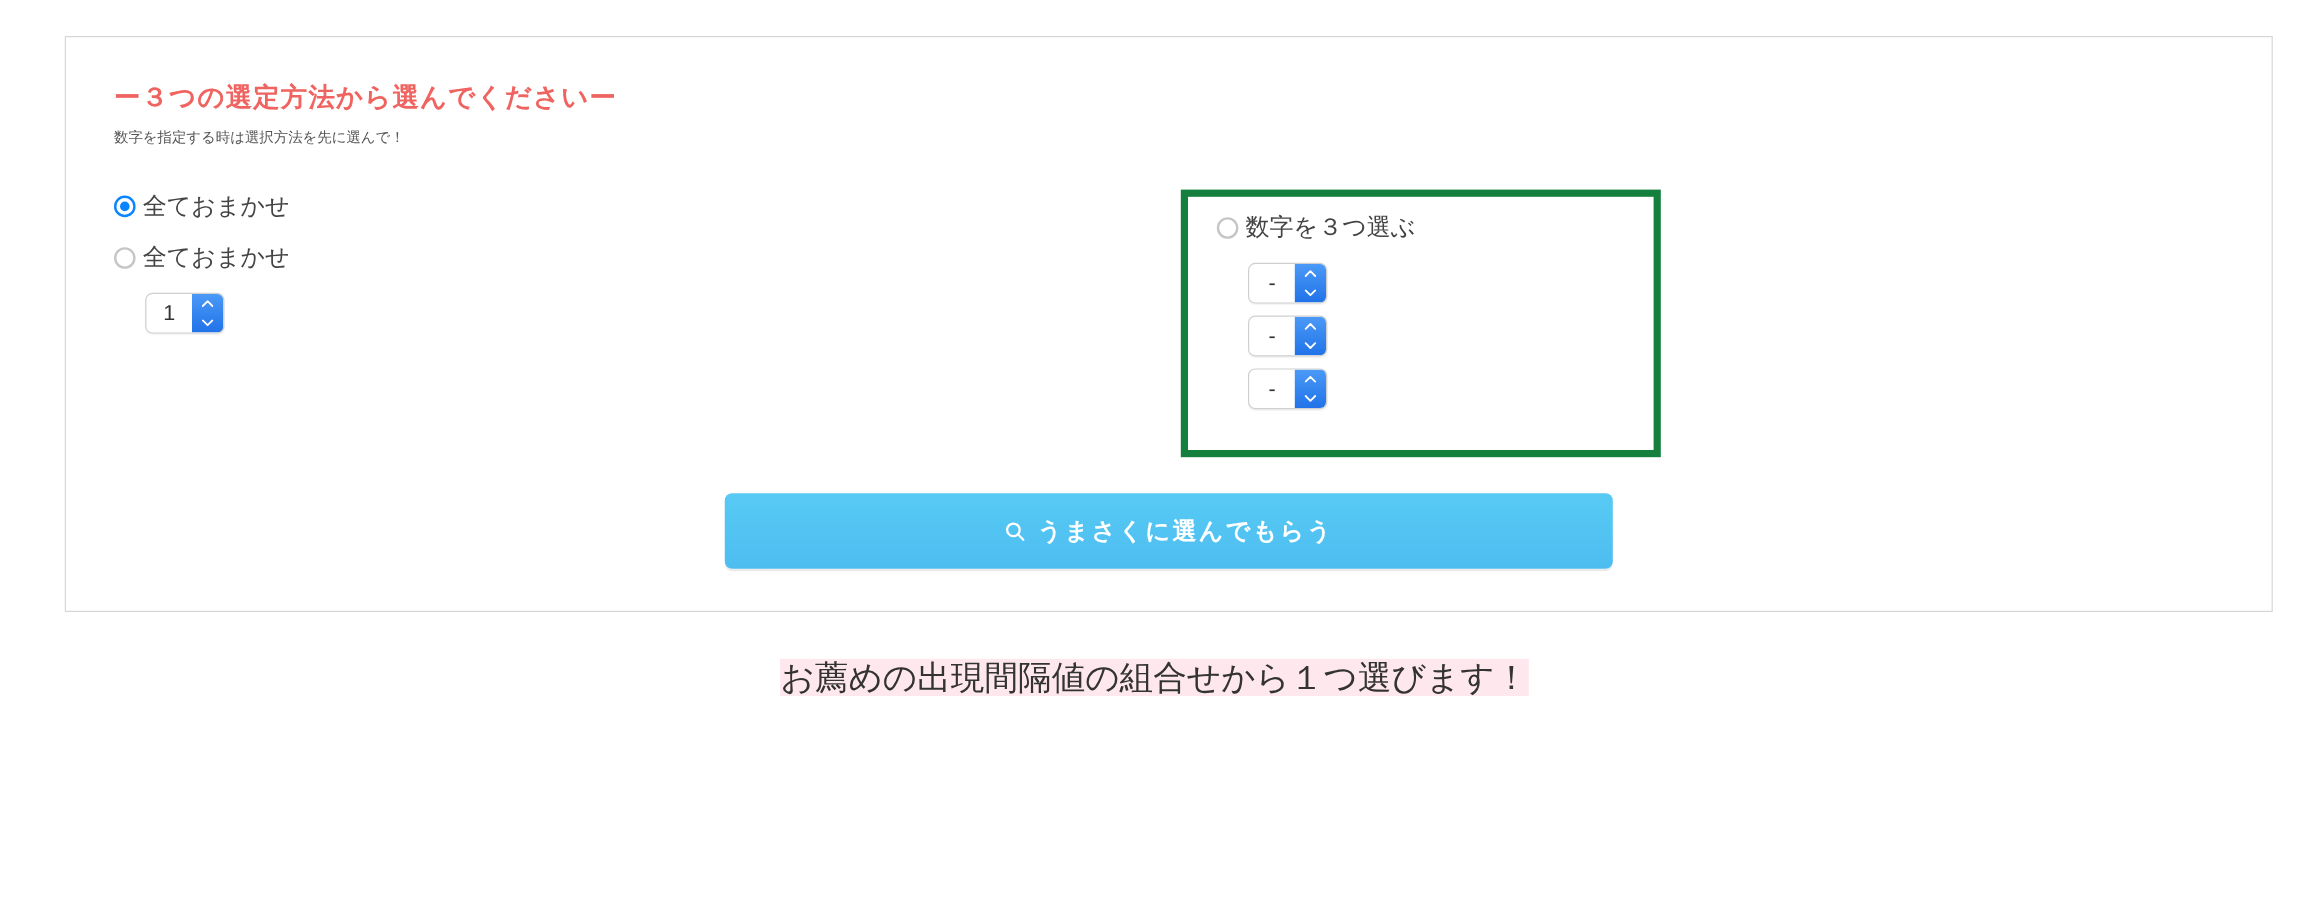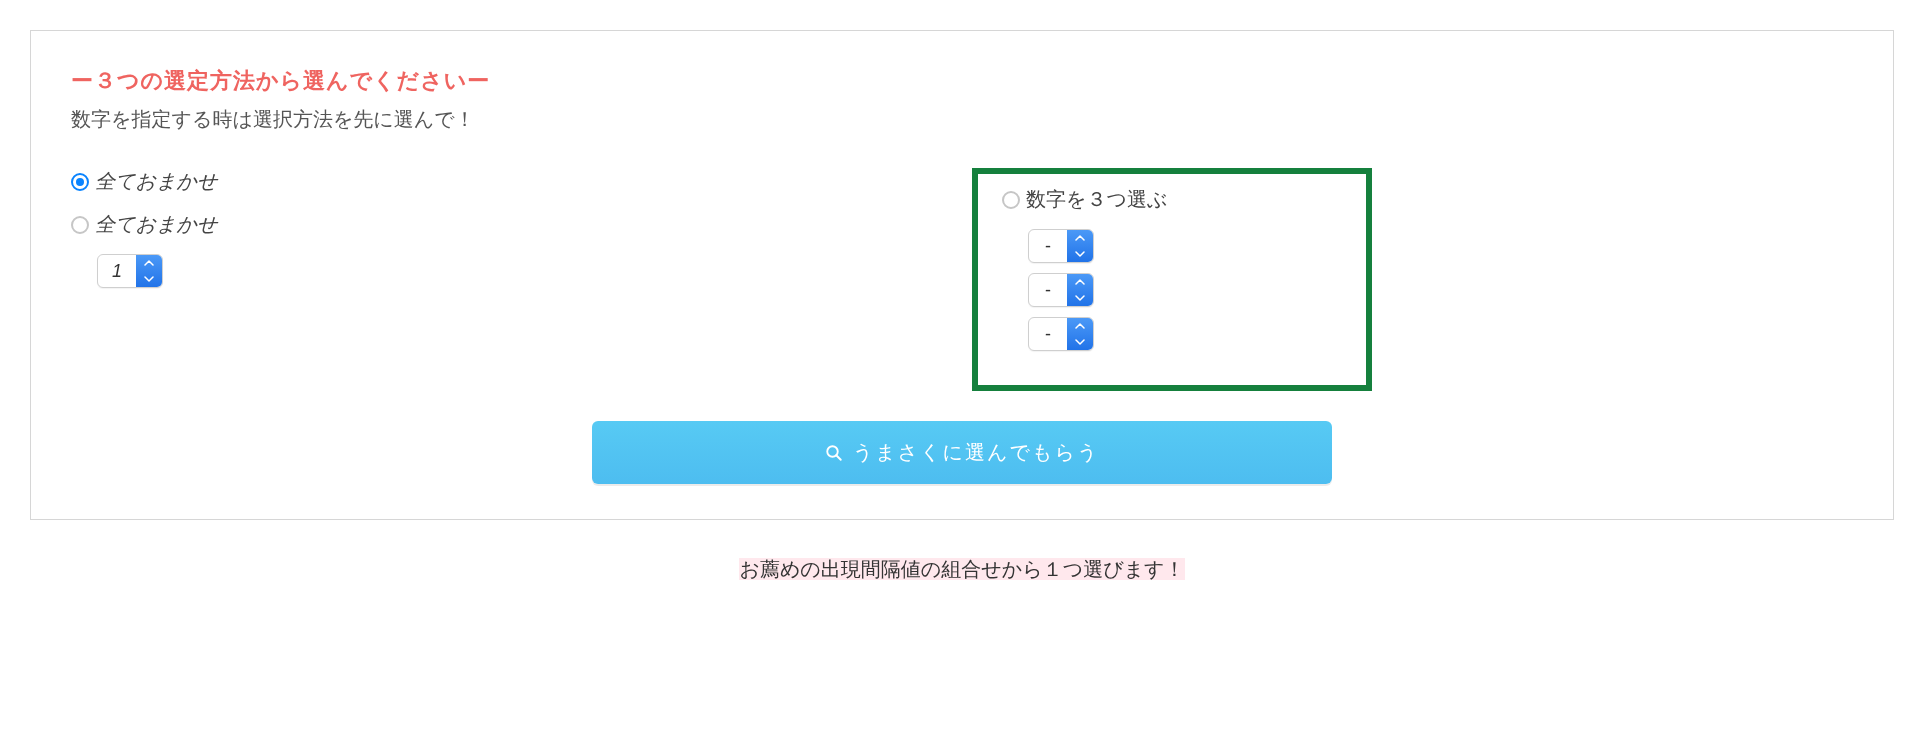--- a/index.html
+++ b/index.html
@@ -5,42 +5,42 @@
     * { box-sizing: border-box; margin: 0; padding: 0; }
     body {
       font-family: -apple-system, BlinkMacSystemFont, "Segoe UI", "Hiragino Sans", "Hiragino Kaku Gothic ProN", Meiryo, sans-serif;
       background: #ffffff;
       padding: 30px;
     }
     .panel {
       border: 1px solid #d6d6d6;
       padding: 35px 40px 35px 40px;
       background: #ffffff;
+      margin-left: 24px;
     }
     .header-red {
       color: #ef6460;
       font-size: 22px;
       font-weight: 700;
       margin-bottom: 10px;
       letter-spacing: 1px;
     }
     .sub-note {
       color: #555555;
-      font-size: 20px;
+      font-size: 12px;
       margin-bottom: 35px;
     }
     .options-grid {
       display: flex;
       gap: 20px;
       margin-bottom: 30px;
       align-items: flex-start;
     }
     .options-left {
       flex: 1;
-      font-style: italic;
     }
     .options-right-wrap {
       flex: 1;
       position: relative;
     }
     .highlight-box {
       border: 6px solid #15803d;
       padding: 12px 24px 24px 24px;
       display: inline-block;
       min-width: 400px;
@@ -111,36 +111,36 @@
     .submit-row {
       display: flex;
       justify-content: center;
     }
     .submit-btn {
       background: linear-gradient(180deg, #57caf4 0%, #4dbdf0 100%);
       border: none;
       border-radius: 6px;
       color: #ffffff;
       font-size: 20px;
-      font-weight: 400;
+      font-weight: 700;
       padding: 18px 0;
       width: 740px;
       cursor: pointer;
       display: flex;
       align-items: center;
       justify-content: center;
       gap: 10px;
       box-shadow: 0 2px 0 rgba(0,0,0,0.08);
       letter-spacing: 2px;
     }
     .submit-btn svg { width: 18px; height: 18px; }
     .footer-note {
       margin-top: 36px;
       text-align: center;
-      font-size: 20px;
+      font-size: 28px;
       color: #333333;
     }
     .footer-note span.hl {
       background: #ffe8ed;
     }
   </style>
 </head>
 <body>
 
 <div class="panel">

